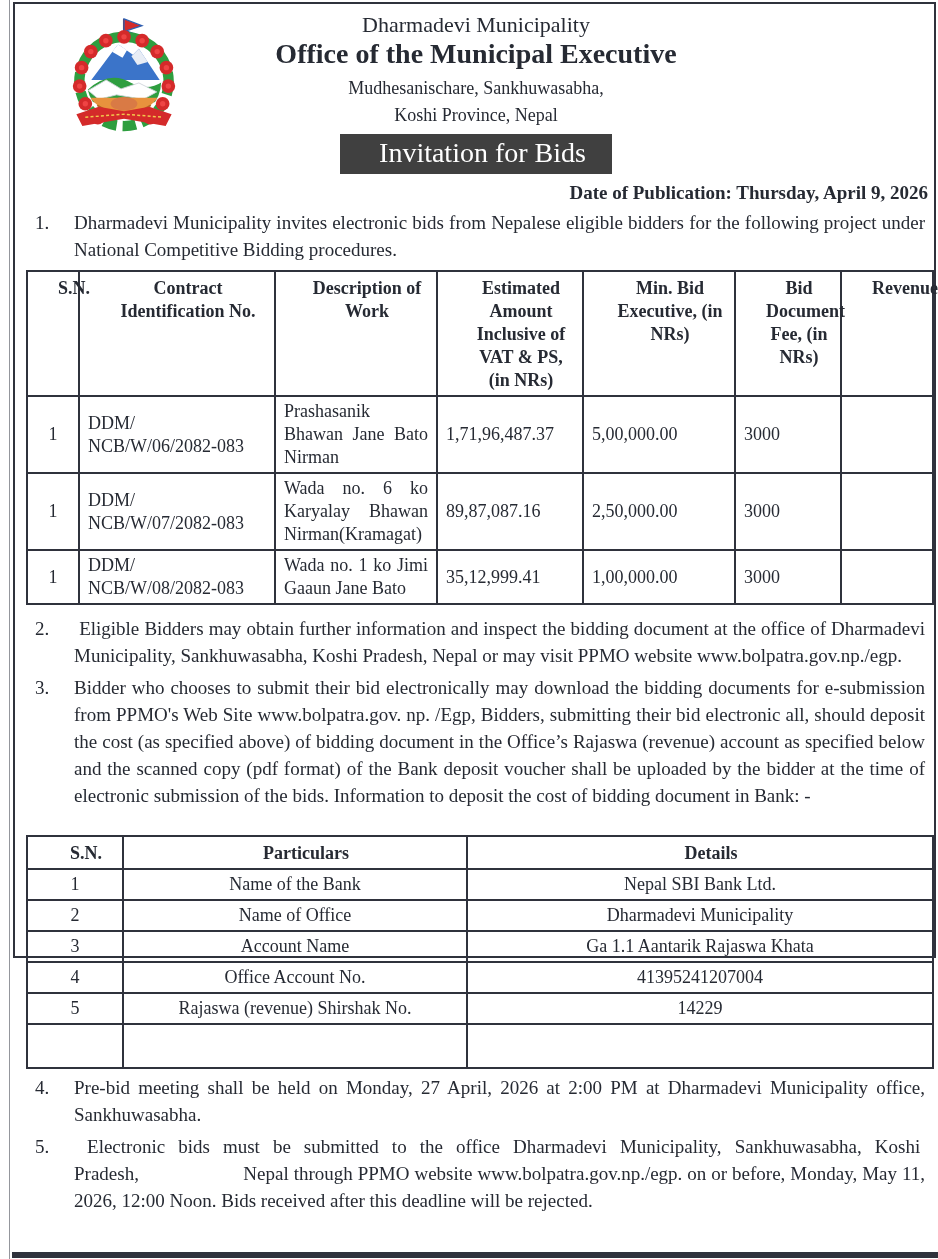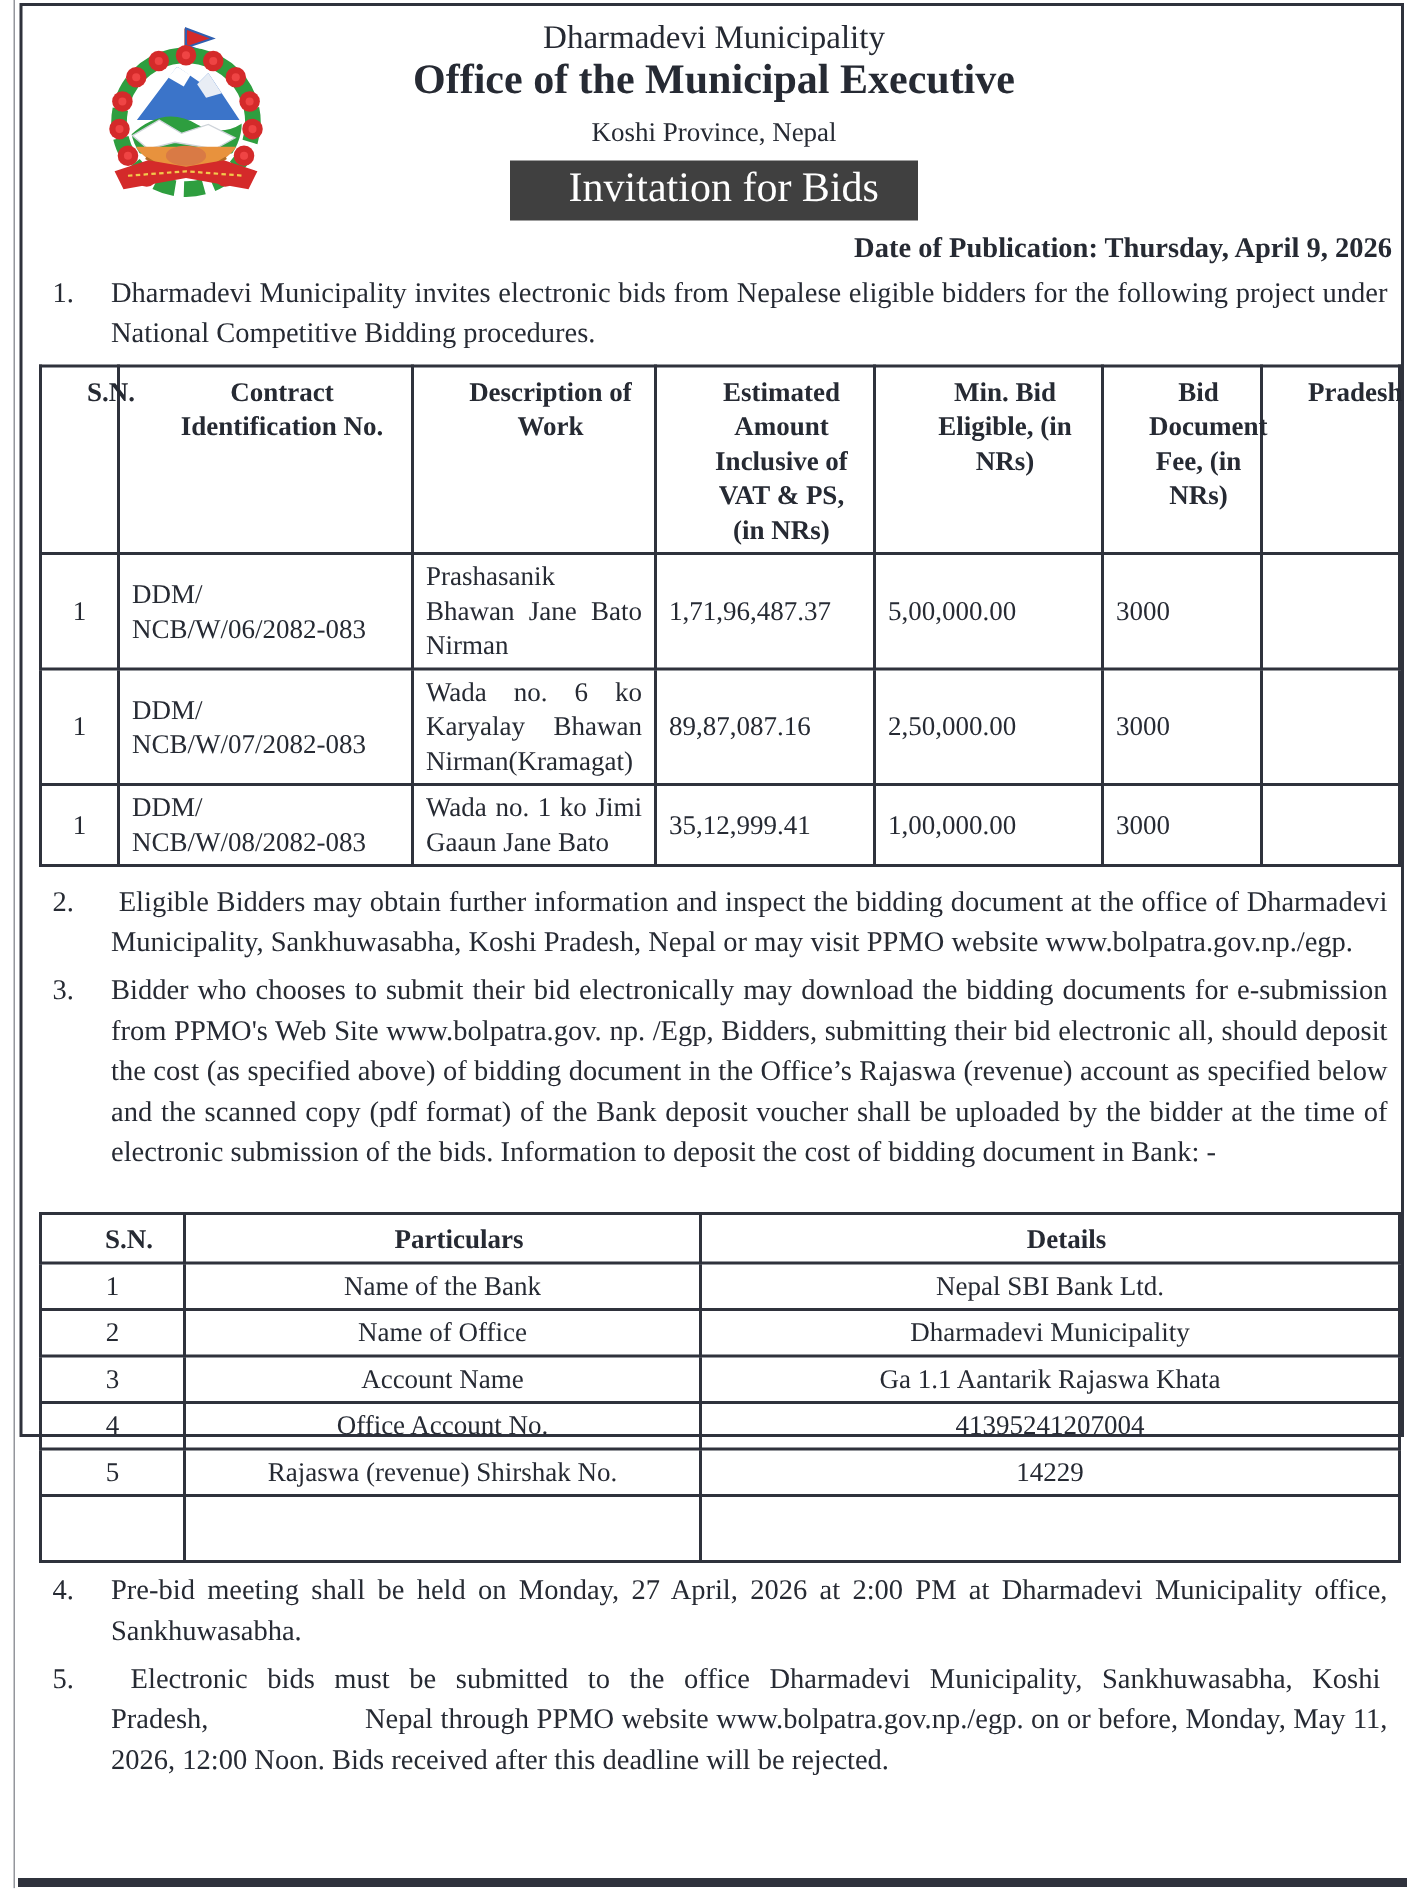--- a/index.html
+++ b/index.html
@@ -116,20 +116,21 @@
             <circle cx="24" cy="59" r="1.8"></circle>
           <circle cx="32.4" cy="68.3" r="1.8"></circle>
         </g>
 
         <path d="M18,66 L33,61 L50,64 L67,61 L82,66 L78,74 L50,69 L22,74 Z" fill="#d42a2a"></path>
         <path d="M24,68 L50,66 L76,68" fill="none" stroke="#f2c94c" stroke-width="1" stroke-dasharray="2 1.5"></path>
       </svg>
       <div class="muni">Dharmadevi Municipality</div>
       <div class="office">Office of the Municipal Executive</div>
       <div class="addr">
+        <div>Mudhesanischare, Sankhuwasabha,</div>
         <div>Koshi Province, Nepal</div>
       </div>
       <div class="banner-wrap">
         <span class="banner">Invitation for Bids</span>
       </div>
       <div class="pub">Date of Publication: Thursday, April 9, 2026</div>
     </div>
 
     <div class="item">
       <div class="num">1.</div>
@@ -145,23 +146,23 @@
           <col class="c-sec">
           <col class="c-fee">
           <col class="c-rem">
         </colgroup>
       <tbody>
           <tr>
         <th>S.N.</th>
         <th>Contract Identification No.</th>
         <th>Description of Work</th>
         <th>Estimated Amount Inclusive of VAT &amp; PS, (in NRs)</th>
-        <th>Min. Bid Eligible, (in NRs)</th>
+        <th>Min. Bid Executive, (in NRs)</th>
         <th>Bid Document Fee, (in NRs)</th>
-        <th>Pradesh</th>
+        <th>Revenue</th>
       </tr>
       <tr>
         <td class="sn">1</td>
         <td class="cid">DDM/
 NCB/W/06/2082-083</td>
         <td class="dsc">Prashasanik Bhawan Jane Bato Nirman</td>
         <td>1,71,96,487.37</td>
         <td>5,00,000.00</td>
         <td>3000</td>
         <td></td>

